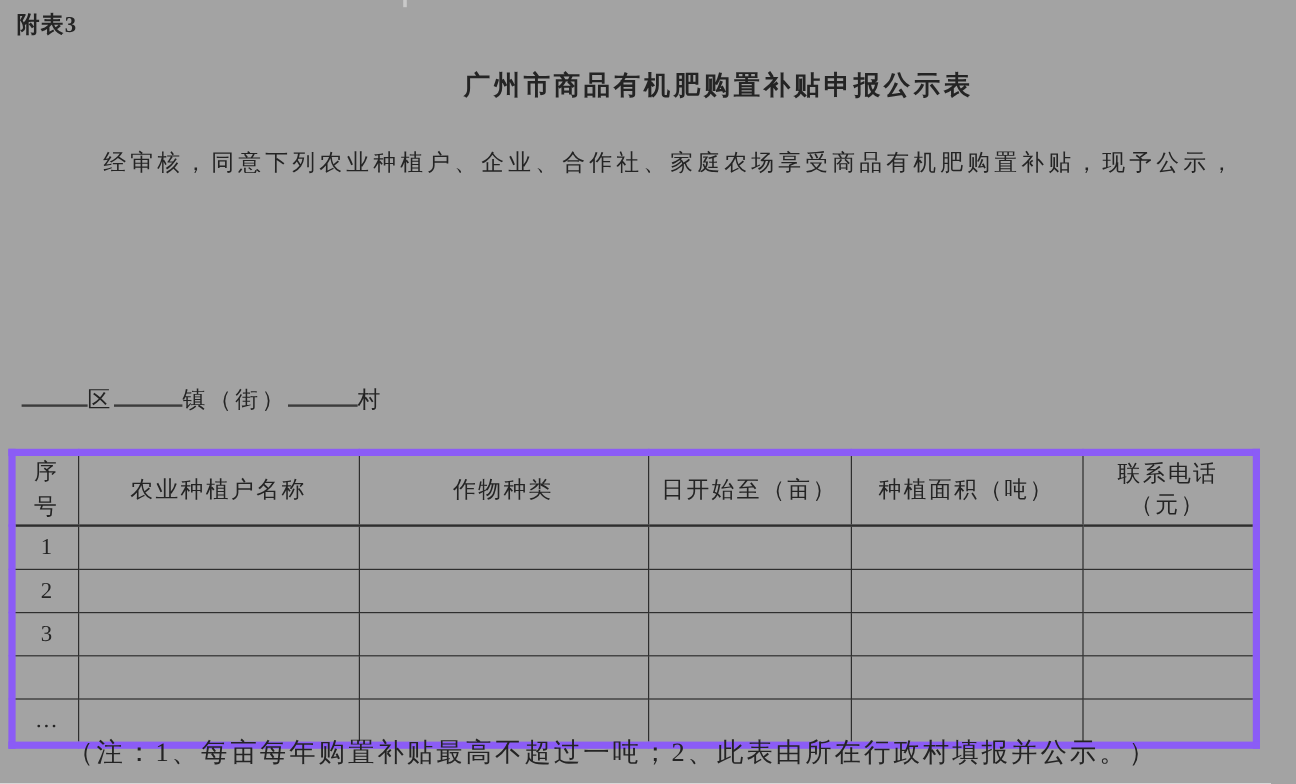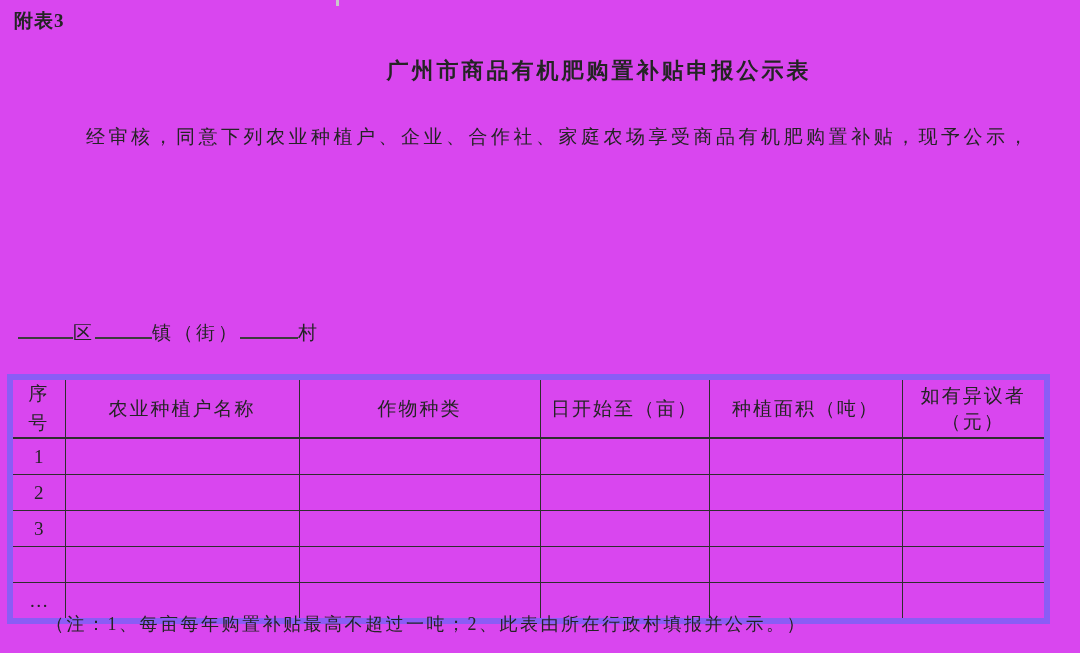--- a/index.html
+++ b/index.html
@@ -1,17 +1,17 @@
 <!DOCTYPE html>
 <html><head>
 <meta charset="utf-8">
 <style>
   html,body{margin:0;padding:0;background:#ffffff;}
   .page{
-    position:relative;width:1080px;height:653px;background:#d946ef;
+    position:relative;width:1080px;height:653px;background:#a3a3a3;
     font-family:"Liberation Serif","DejaVu Serif",serif;
     color:#242424;overflow:hidden;
   }
   .scan-tick{position:absolute;left:336px;top:0;width:3px;height:6px;background:#c9c9c9;}
   .attach{position:absolute;left:14px;top:8px;font-size:19px;font-weight:700;letter-spacing:1px;}
   .title{
     position:absolute;left:0;top:56px;width:1080px;margin:0;
     text-align:center;text-indent:80px;
     font-size:22px;font-weight:700;letter-spacing:3px;padding-left:19px;
   }
@@ -34,21 +34,21 @@
   }
   .grid th,.grid td{border:1px solid #2e2e2e;padding:0 4px;overflow:hidden;}
   .grid{border:6px solid #8b5cf6;}
   .grid th{
     height:57px;font-weight:400;letter-spacing:2px;text-align:center;
     border-bottom:2px solid #2e2e2e;line-height:1.35;
   }
   .grid td{height:35px;}
   .grid td.idx{text-align:center;letter-spacing:0;}
   .vwrap{display:inline-block;width:1.15em;word-break:break-all;line-height:1.5;}
-  .note{position:absolute;left:46px;top:612px;font-size:18px;letter-spacing:2.5px;white-space:nowrap;}
+  .note{position:absolute;left:56px;top:612px;font-size:22px;letter-spacing:2.5px;white-space:nowrap;}
 </style>
 </head>
 <body>
 
 <div class="page">
   <div class="scan-tick"></div>
 
   <div class="attach">附表3</div>
 
   <h1 class="title">广州市商品有机肥购置补贴申报公示表</h1>
@@ -69,21 +69,21 @@
         <col style="width:193px">
         <col style="width:145px">
     </colgroup>
     <thead>
       <tr>
         <th><span class="vwrap">序号</span></th>
         <th>农业种植户名称</th>
         <th>作物种类</th>
         <th>日开始至（亩）</th>
         <th>种植面积（吨）</th>
-        <th>如有异议者（元）</th>
+        <th>联系电话（元）</th>
       </tr>
     </thead>
     <tbody>
       <tr>
         <td class="idx">1</td>
         <td></td>
         <td></td>
         <td></td>
         <td></td>
         <td></td>

